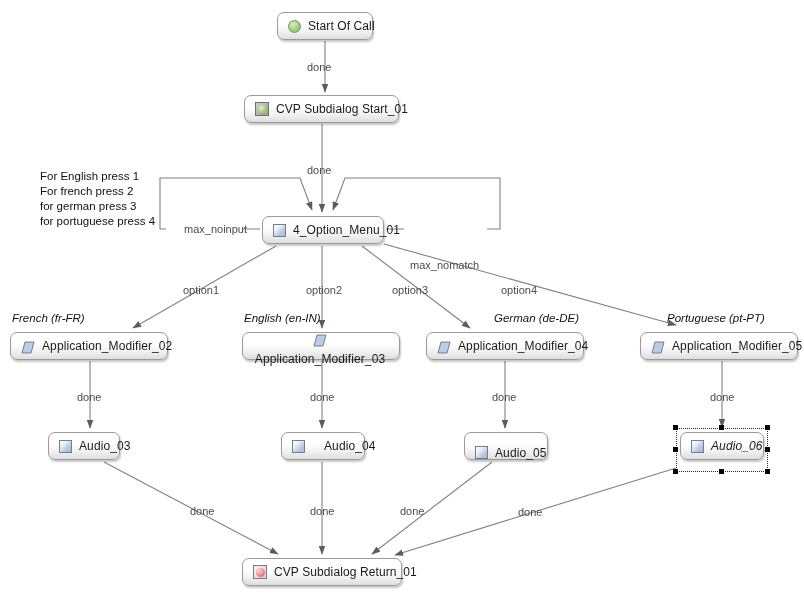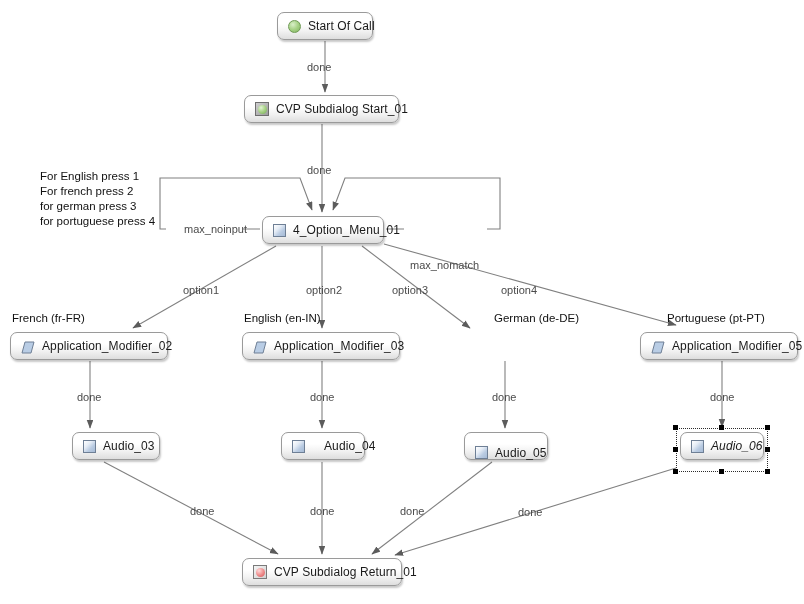--- a/index.html
+++ b/index.html
@@ -112,20 +112,21 @@
     color: #4b4b4b;
     white-space: nowrap;
     line-height: 1;
   }
   .node-caption {
     position: absolute;
     font-size: 11.5px;
     color: #111111;
     white-space: nowrap;
     line-height: 1;
+    font-style: italic;
   }
   .prompt-note {
     position: absolute;
     font-size: 11.5px;
     color: #111111;
     line-height: 15px;
     white-space: pre;
   }
 
   
@@ -227,40 +228,48 @@
 
   <div class="node" style="left:10px; top:332px; width:158px;text-align:center;">
     <span class="icon icon-parallelogram">
       <svg width="14" height="13" viewBox="0 0 14 13">
           <polygon points="4,1 13,1 10,12 1,12" fill="#b9cde5" stroke="#6e7f95" stroke-width="1"></polygon>
         </svg>
     </span>
     <span class="node-label">Application_Modifier_02</span>
   </div>
 
-  <div class="node" style="left:242px; top:332px; width:158px;">
+  <div class="node" style="left:242px; top:332px; width:158px;flex-direction:column;">
     <span class="icon icon-parallelogram">
       <svg width="14" height="13" viewBox="0 0 14 13">
           <polygon points="4,1 13,1 10,12 1,12" fill="#b9cde5" stroke="#6e7f95" stroke-width="1"></polygon>
         </svg>
     </span>
     <span class="node-label">Application_Modifier_03</span>
   </div>
 
+  <div class="node" style="left:426px; top:332px; width:158px;">
+    <span class="icon icon-parallelogram">
+      <svg width="14" height="13" viewBox="0 0 14 13">
+          <polygon points="4,1 13,1 10,12 1,12" fill="#b9cde5" stroke="#6e7f95" stroke-width="1"></polygon>
+        </svg>
+    </span>
+    <span class="node-label">Application_Modifier_04</span>
+  </div>
 
   <div class="node" style="left:640px; top:332px; width:158px;">
     <span class="icon icon-parallelogram">
       <svg width="14" height="13" viewBox="0 0 14 13">
           <polygon points="4,1 13,1 10,12 1,12" fill="#b9cde5" stroke="#6e7f95" stroke-width="1"></polygon>
         </svg>
     </span>
     <span class="node-label">Application_Modifier_05</span>
   </div>
 
-  <div class="node" style="left:48px; top:432px; width:88px;margin-left:24px;">
+  <div class="node" style="left:48px; top:432px; width:72px;">
     <span class="icon icon-blue-square"></span>
     <span class="node-label">Audio_03</span>
   </div>
 
   <div class="node" style="left:281px; top:432px; width:84px;gap:19px;">
     <span class="icon icon-blue-square"></span>
     <span class="node-label">Audio_04</span>
   </div>
 
   <div class="node" style="left:464px; top:432px; width:84px;align-items:flex-end;">

